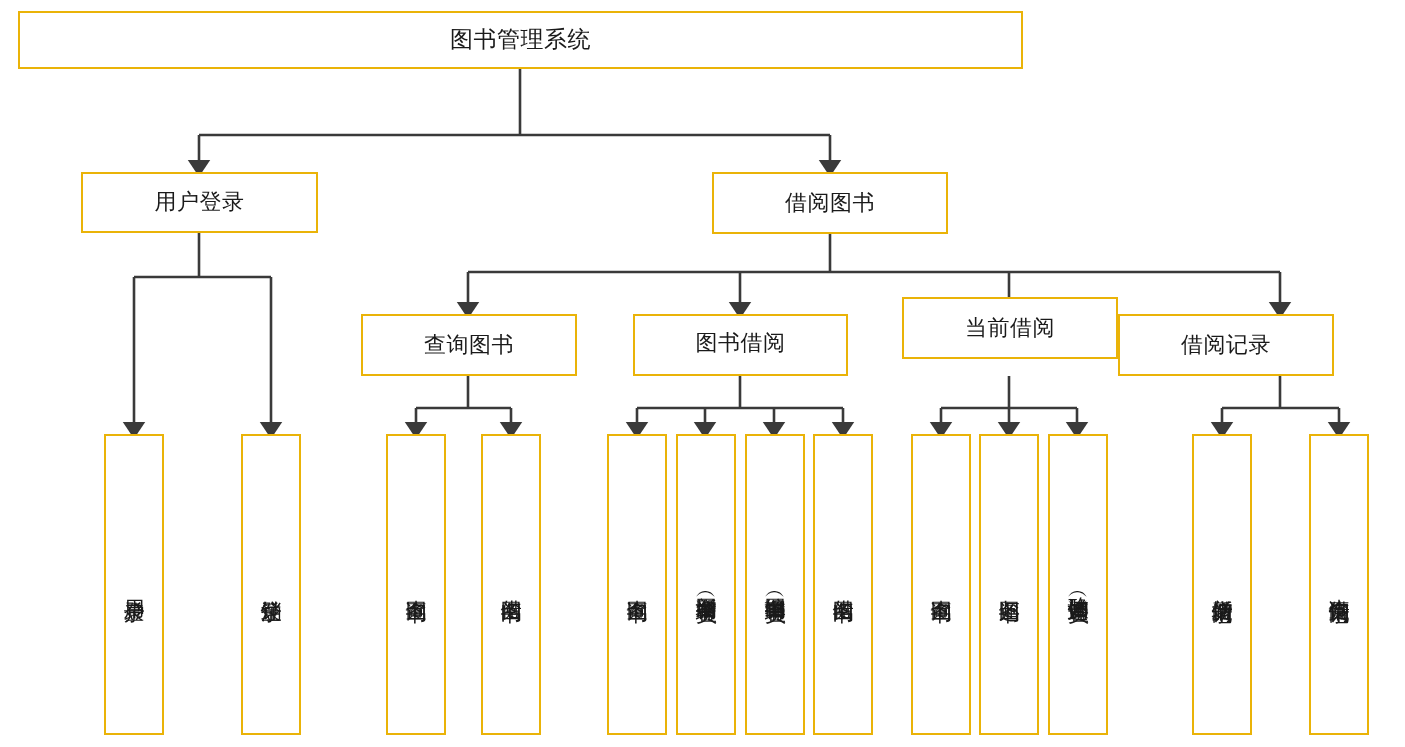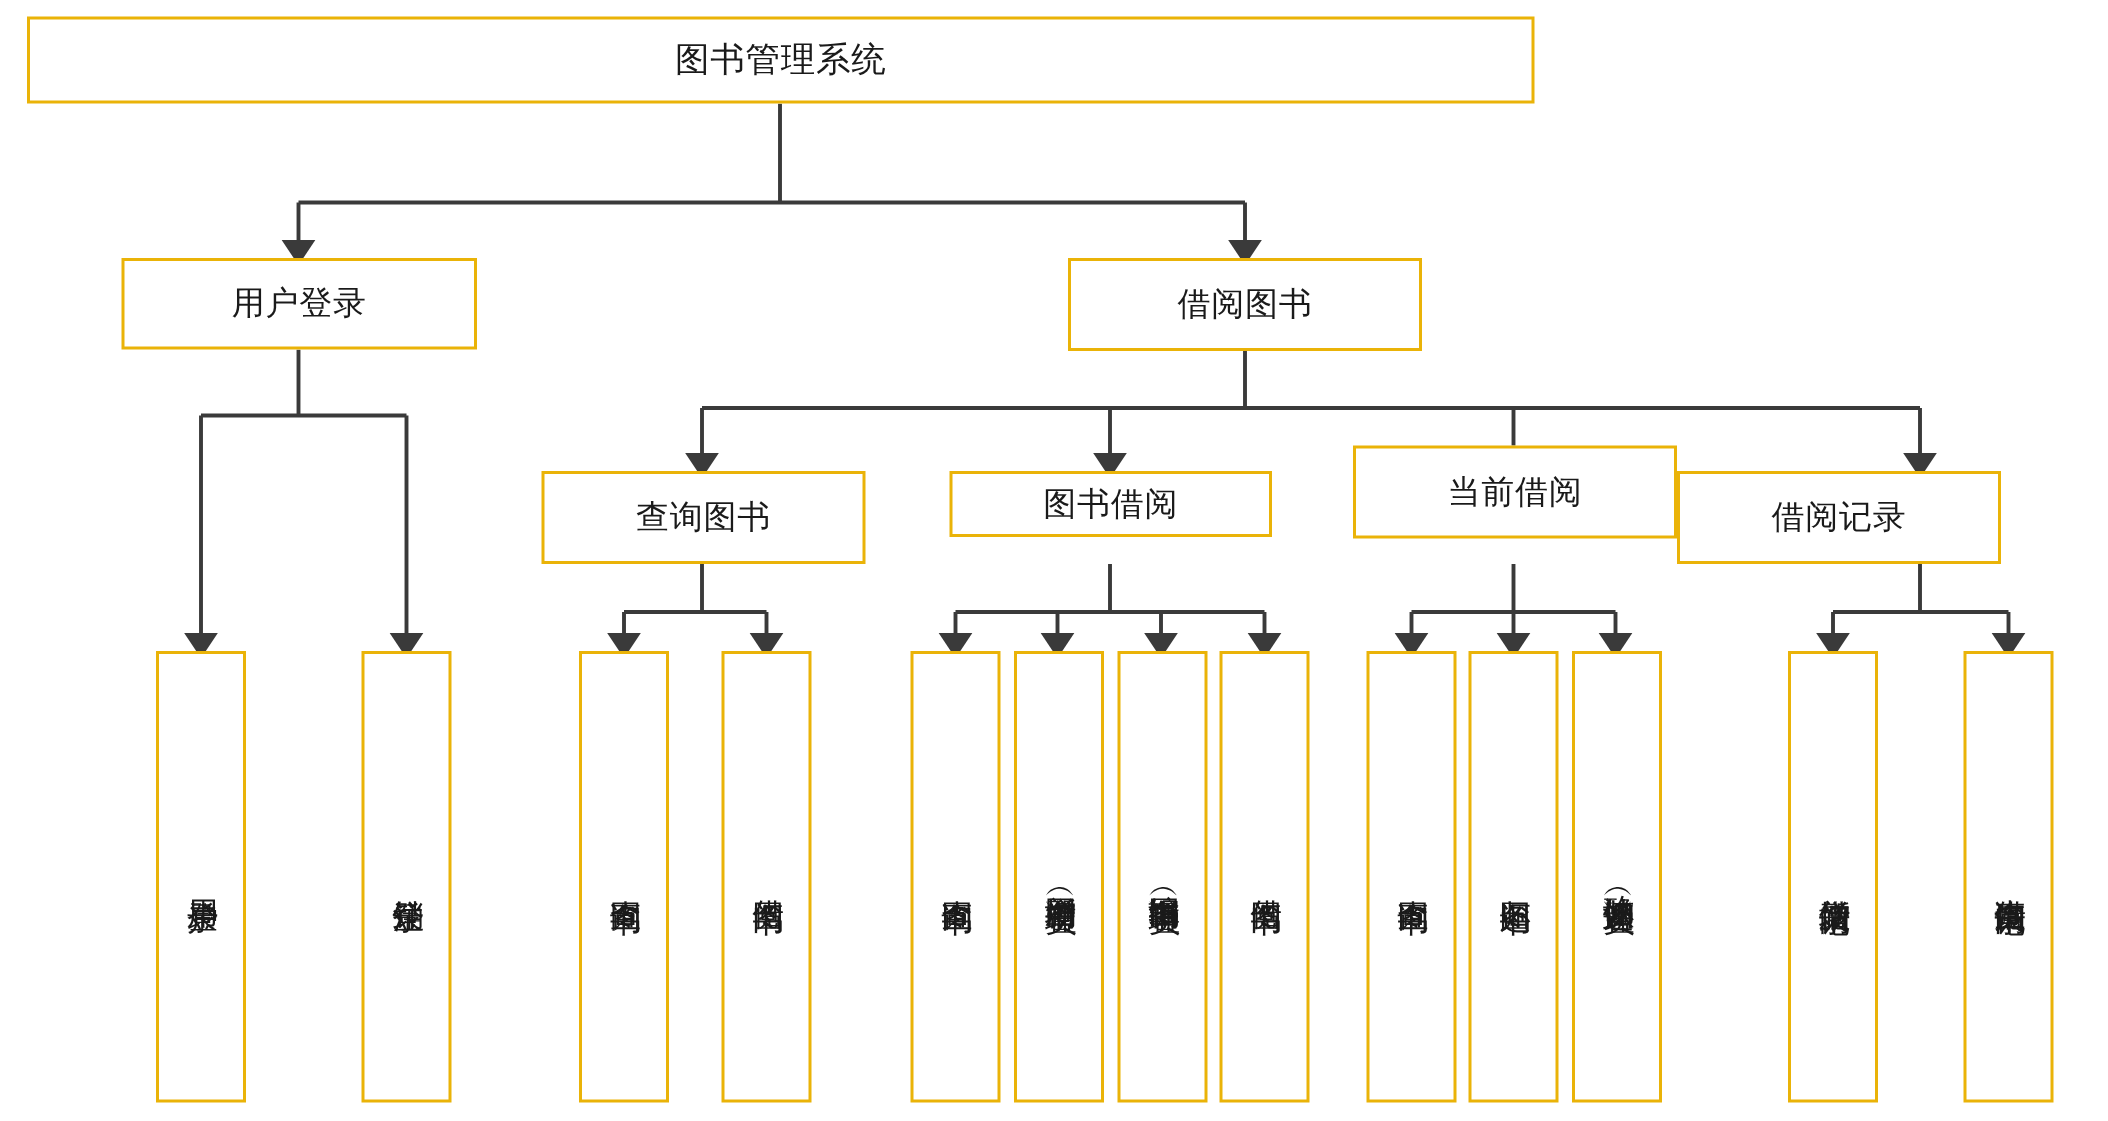--- a/index.html
+++ b/index.html
@@ -128,21 +128,21 @@
   <div class="node-box level1" style="left:81px; top:172px; width:237px; height:61px;">
     <span class="node-label-h">用户登录</span>
   </div>
   <div class="node-box level1" style="left:712px; top:172px; width:236px; height:62px;">
     <span class="node-label-h">借阅图书</span>
   </div>
 
   <div class="node-box level2" style="left:361px; top:314px; width:216px; height:62px;">
     <span class="node-label-h">查询图书</span>
   </div>
-  <div class="node-box level2" style="left:633px; top:314px; width:215px; height:44px;">
+  <div class="node-box level2" style="left:633px; top:314px; width:215px; height:62px;font-family:Liberation Mono, monospace;">
     <span class="node-label-h">图书借阅</span>
   </div>
   <div class="node-box level2" style="left:902px; top:297px; width:216px; height:62px;">
     <span class="node-label-h">当前借阅</span>
   </div>
   <div class="node-box level2" style="left:1118px; top:314px; width:216px; height:62px;">
     <span class="node-label-h">借阅记录</span>
   </div>
 
   <div class="node-box leaf" style="left:104px; top:434px; width:60px; height:301px;">

